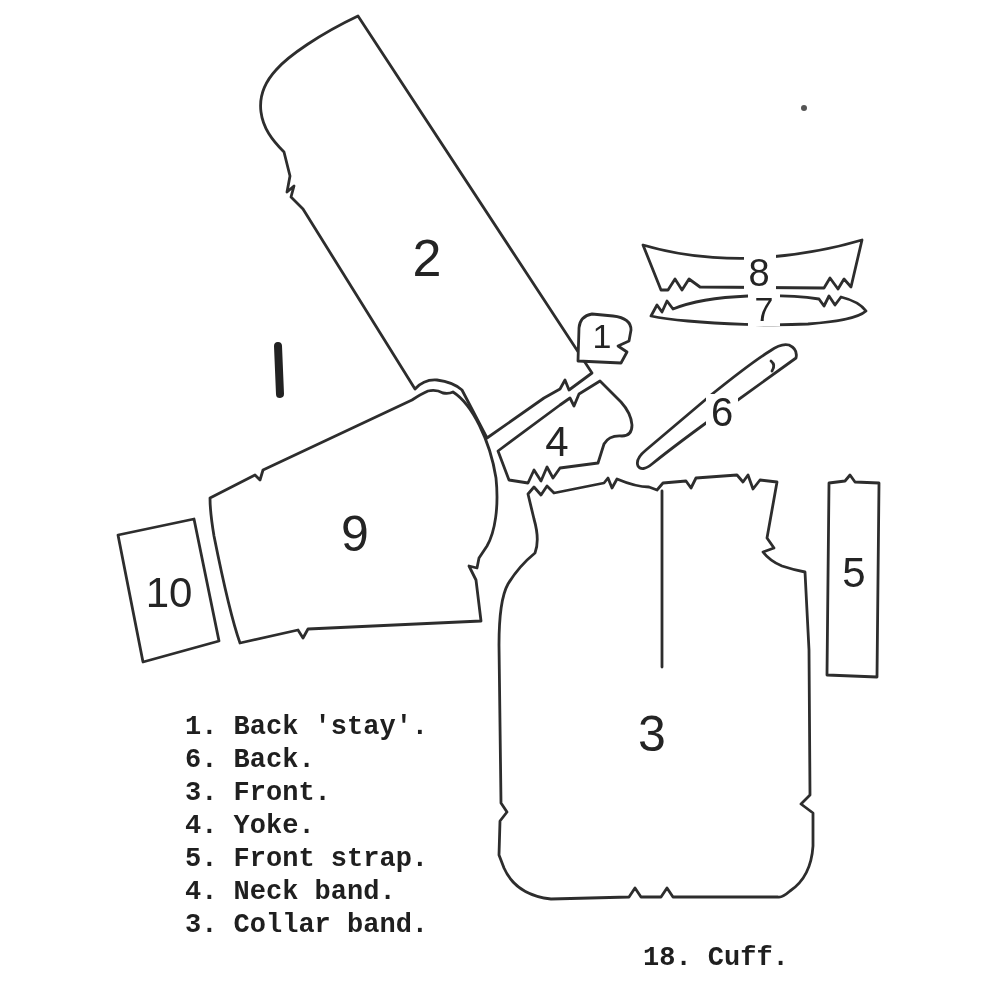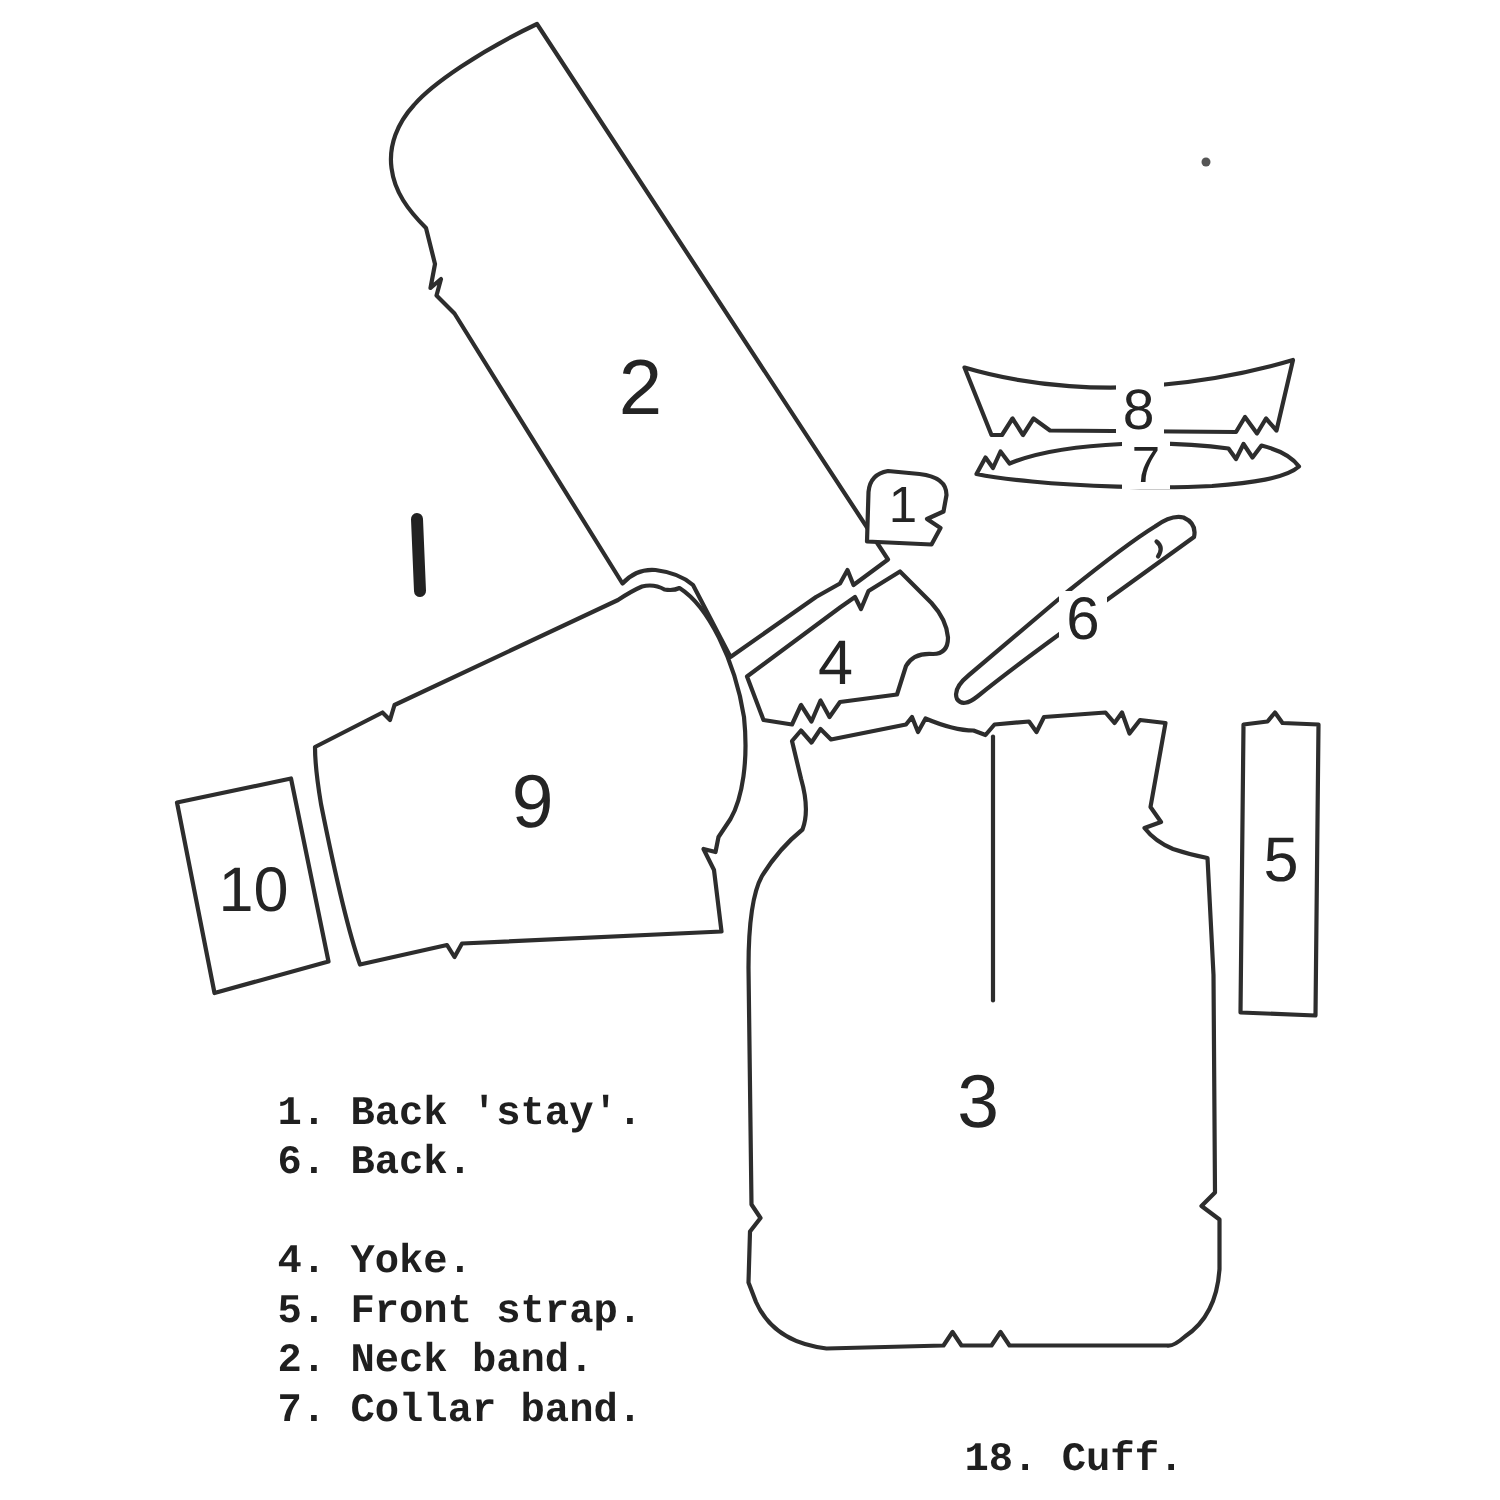--- a/index.html
+++ b/index.html
@@ -12,21 +12,21 @@
   }
   .diagram-svg{position:absolute;left:0;top:0;width:1000px;height:1000px;}
   .piece{fill:#ffffff;stroke:#2d2d2d;stroke-width:2.8;stroke-linejoin:round;stroke-linecap:round;}
   .mark{fill:none;stroke:#2d2d2d;stroke-width:2.8;stroke-linecap:round;}
   .label-bg{fill:#ffffff;stroke:none;}
   .piece-num{
     fill:#242424;
     font-family:"Liberation Sans", sans-serif;
     text-anchor:middle;
   }
-  .legend{position:absolute;left:0;top:16px;width:1000px;height:723px;}
+  .legend{position:absolute;left:0;top:0;width:1000px;height:723px;}
   .legend-line{
     position:absolute;
     font-family:"Liberation Mono", monospace;
     font-size:27px;
     font-weight:bold;
     color:#1f1f1f;
     white-space:pre;
     letter-spacing:0px;
   }
 </style>
@@ -164,20 +164,21 @@
     <text class="piece-num" x="557" y="456" font-size="42">4</text>
     <text class="piece-num" x="355" y="551" font-size="50">9</text>
     <text class="piece-num" x="169" y="607" font-size="42">10</text>
     <text class="piece-num" x="854" y="587" font-size="42">5</text>
     <text class="piece-num" x="652" y="751" font-size="50">3</text>
   </svg>
 
   <div class="legend">
     <div class="legend-line" style="left:185px;top:712px">1. Back 'stay'.</div>
     <div class="legend-line" style="left:185px;top:745px">6. Back.</div>
+    <div class="legend-line" style="left:185px;top:778px">3. Front.</div>
     <div class="legend-line" style="left:185px;top:811px">4. Yoke.</div>
     <div class="legend-line" style="left:185px;top:844px">5. Front strap.</div>
-    <div class="legend-line" style="left:185px;top:877px">2. Neck band.</div>
-    <div class="legend-line" style="left:185px;top:910px">7. Collar band.</div>
+    <div class="legend-line" style="left:185px;top:877px">4. Neck band.</div>
+    <div class="legend-line" style="left:185px;top:910px">3. Collar band.</div>
     <div class="legend-line" style="left:643px;top:943px">18. Cuff.</div>
   </div>
 
 </div>
 
 </body></html>

